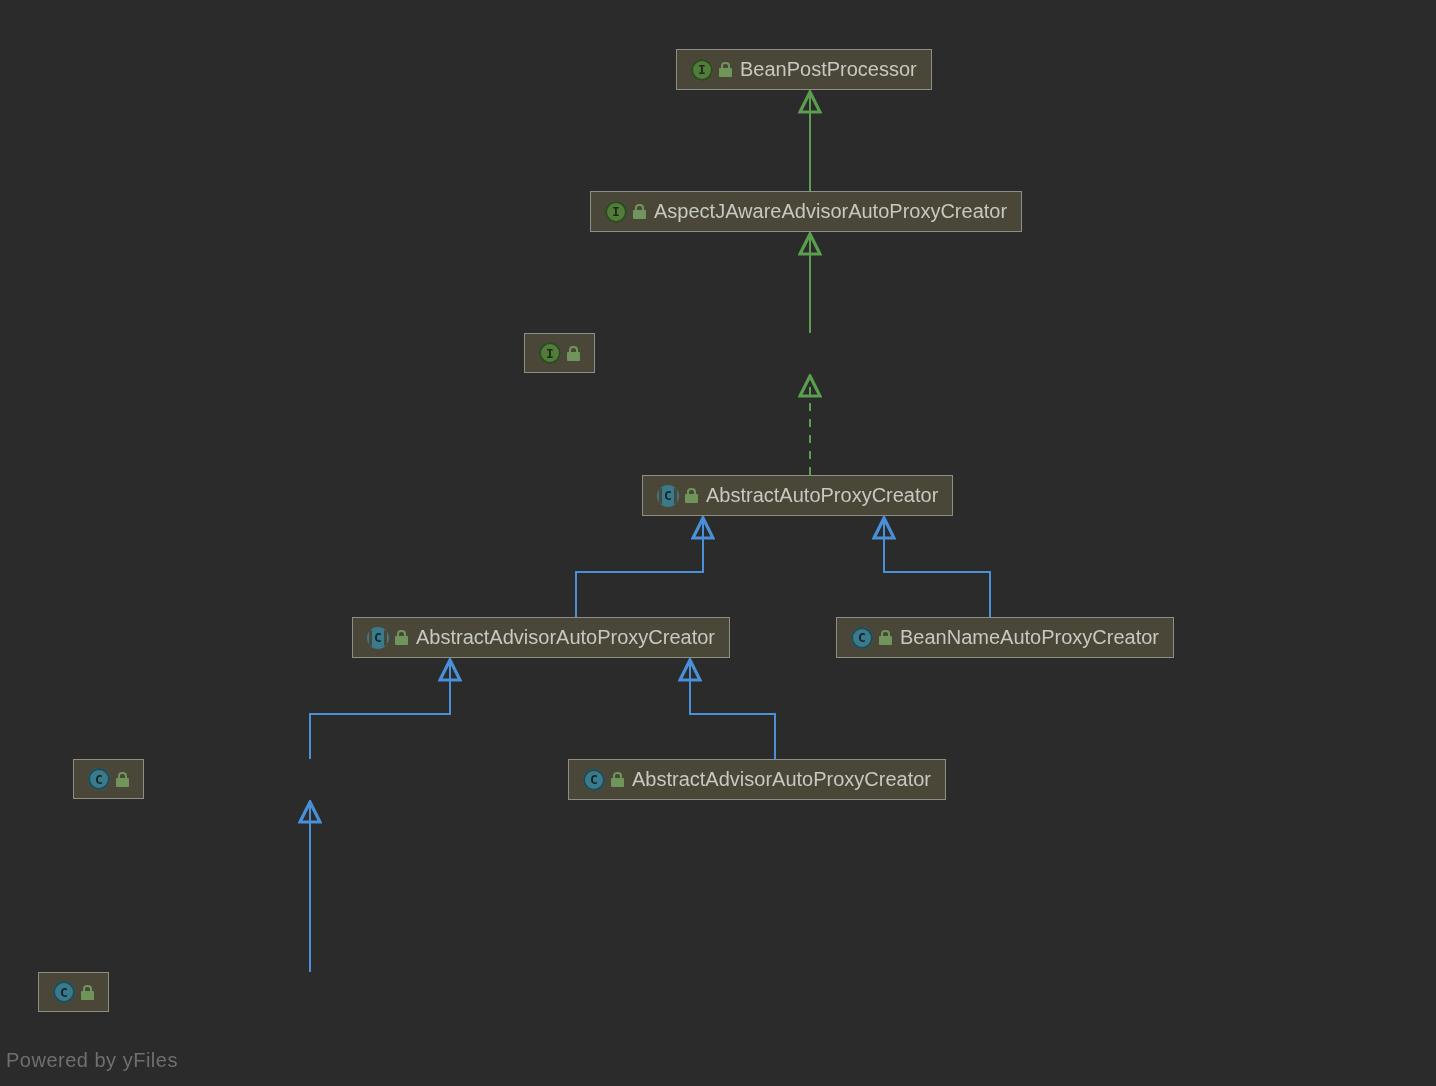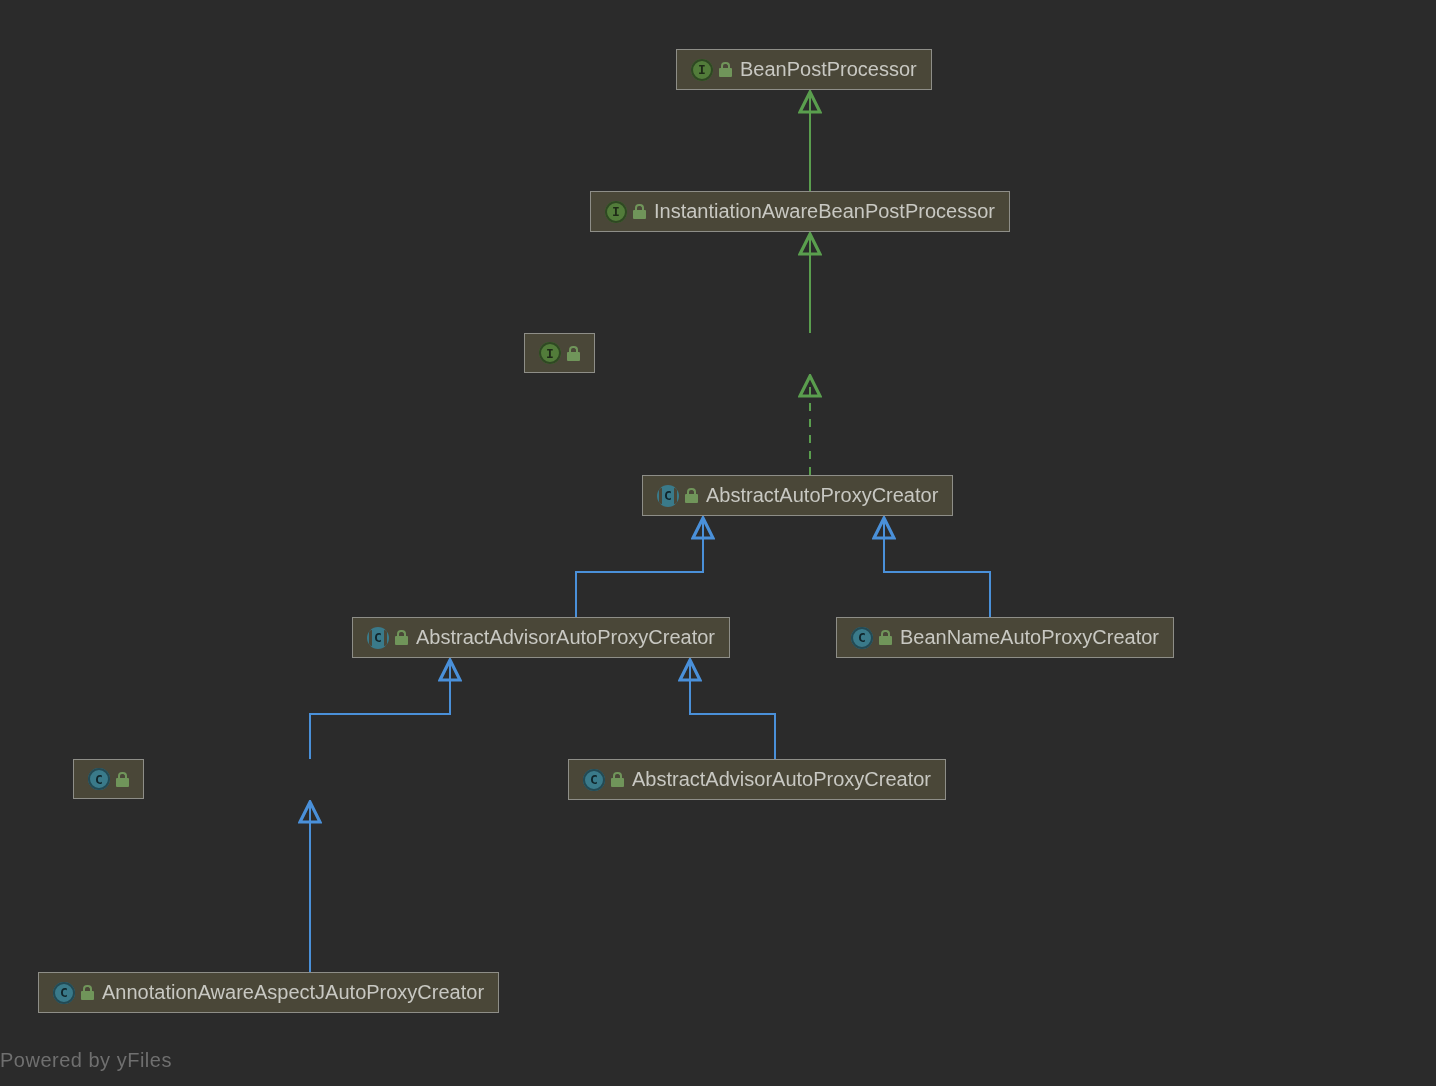--- a/index.html
+++ b/index.html
@@ -99,21 +99,21 @@
   svg.edges {
     position: absolute;
     left: 0;
     top: 0;
     width: 1436px;
     height: 1086px;
     pointer-events: none;
   }
   .footer {
     position: absolute;
-    left: 0;
+    left: 6px;
     bottom: 14px;
     color: #6f6f6f;
     font-size: 20px;
     font-weight: 400;
     letter-spacing: 0.5px;
     text-align: center;
   }
 </style>
 </head>
 <body>
@@ -149,21 +149,21 @@
 
   <div class="node" style="left:676px; top:49px;">
     <span class="badge interface">I</span>
     <span class="lock"></span>
     <span>BeanPostProcessor</span>
   </div>
 
   <div class="node" style="left:590px; top:191px;">
     <span class="badge interface">I</span>
     <span class="lock"></span>
-    <span>InstantiationAwareBeanPostProcessor</span>
+    <span>AspectJAwareAdvisorAutoProxyCreator</span>
   </div>
 
   <div class="node" style="left:524px; top:333px;">
     <span class="badge interface">I</span>
     <span class="lock"></span>
   </div>
 
   <div class="node" style="left:642px; top:475px;">
     <span class="badge abstract">C</span>
     <span class="lock"></span>
@@ -187,20 +187,19 @@
   </div>
   <div class="node" style="left:568px; top:759px;">
     <span class="badge class">C</span>
     <span class="lock"></span>
     <span>AbstractAdvisorAutoProxyCreator</span>
   </div>
 
   <div class="node" style="left:38px; top:972px;">
     <span class="badge class">C</span>
     <span class="lock"></span>
-    <span>AnnotationAwareAspectJAutoProxyCreator</span>
   </div>
 
   <div class="footer">
     <span>Powered by yFiles</span>
   </div>
 
 </div>
 
 </body></html>

